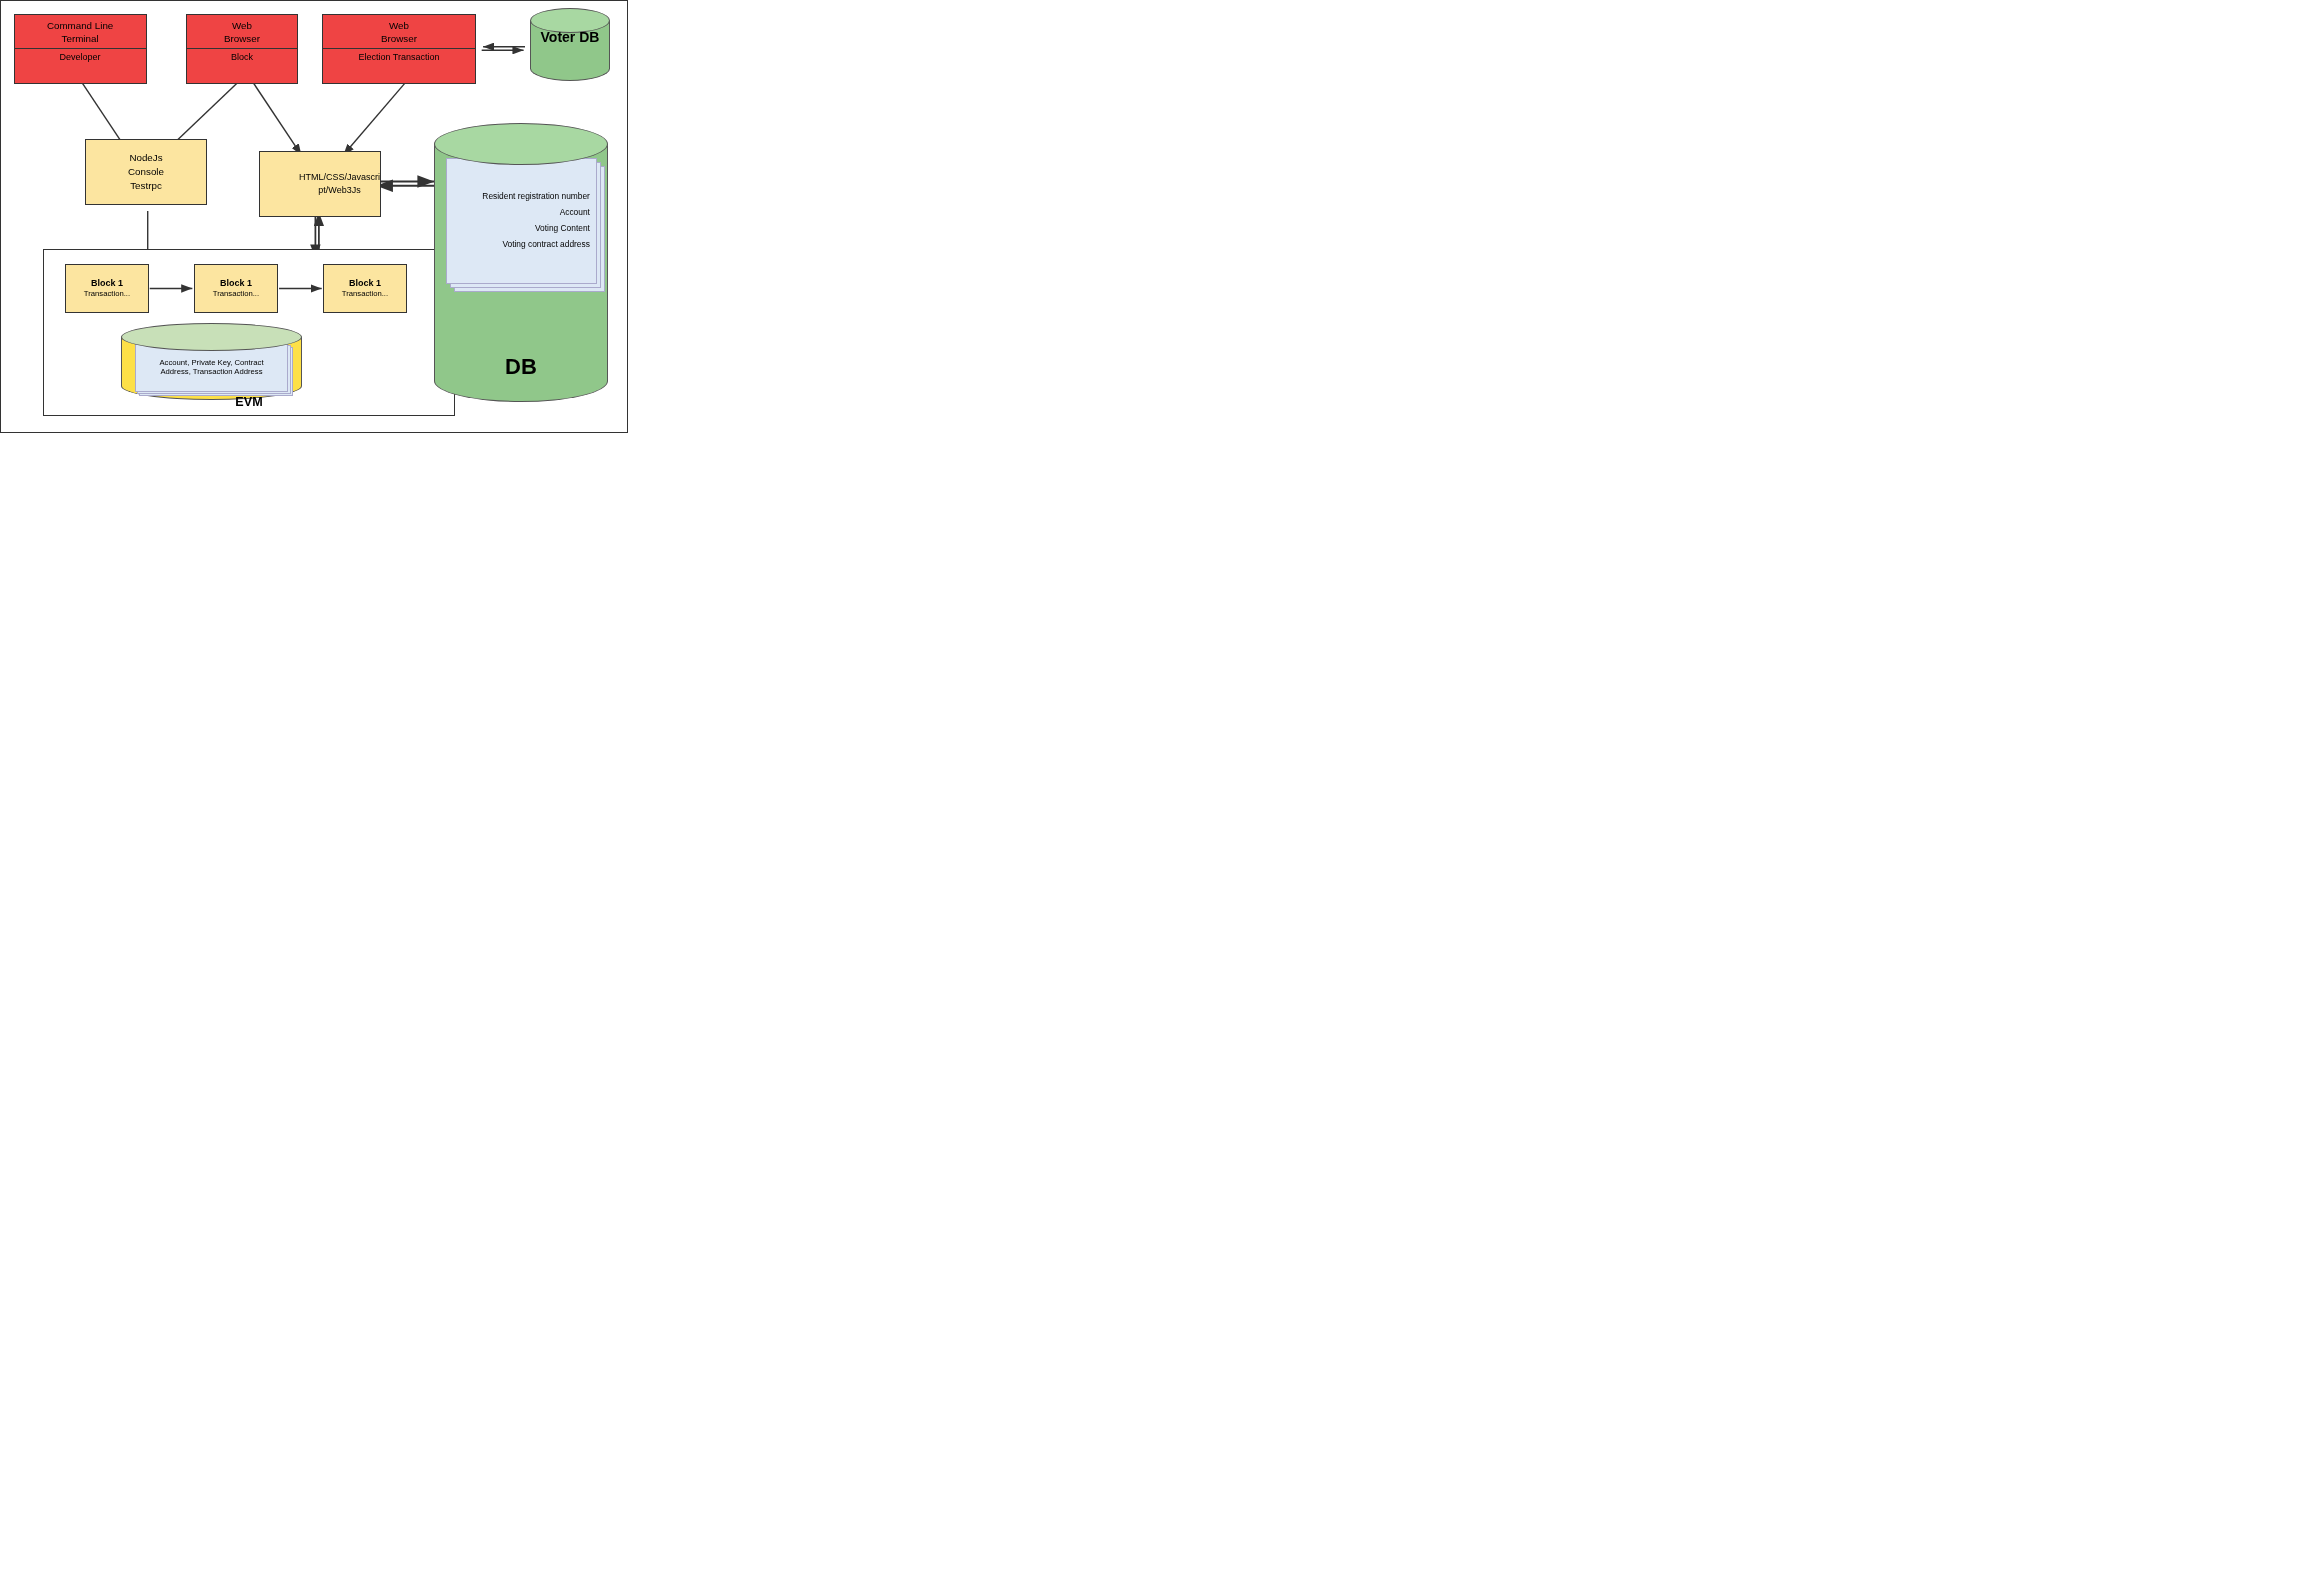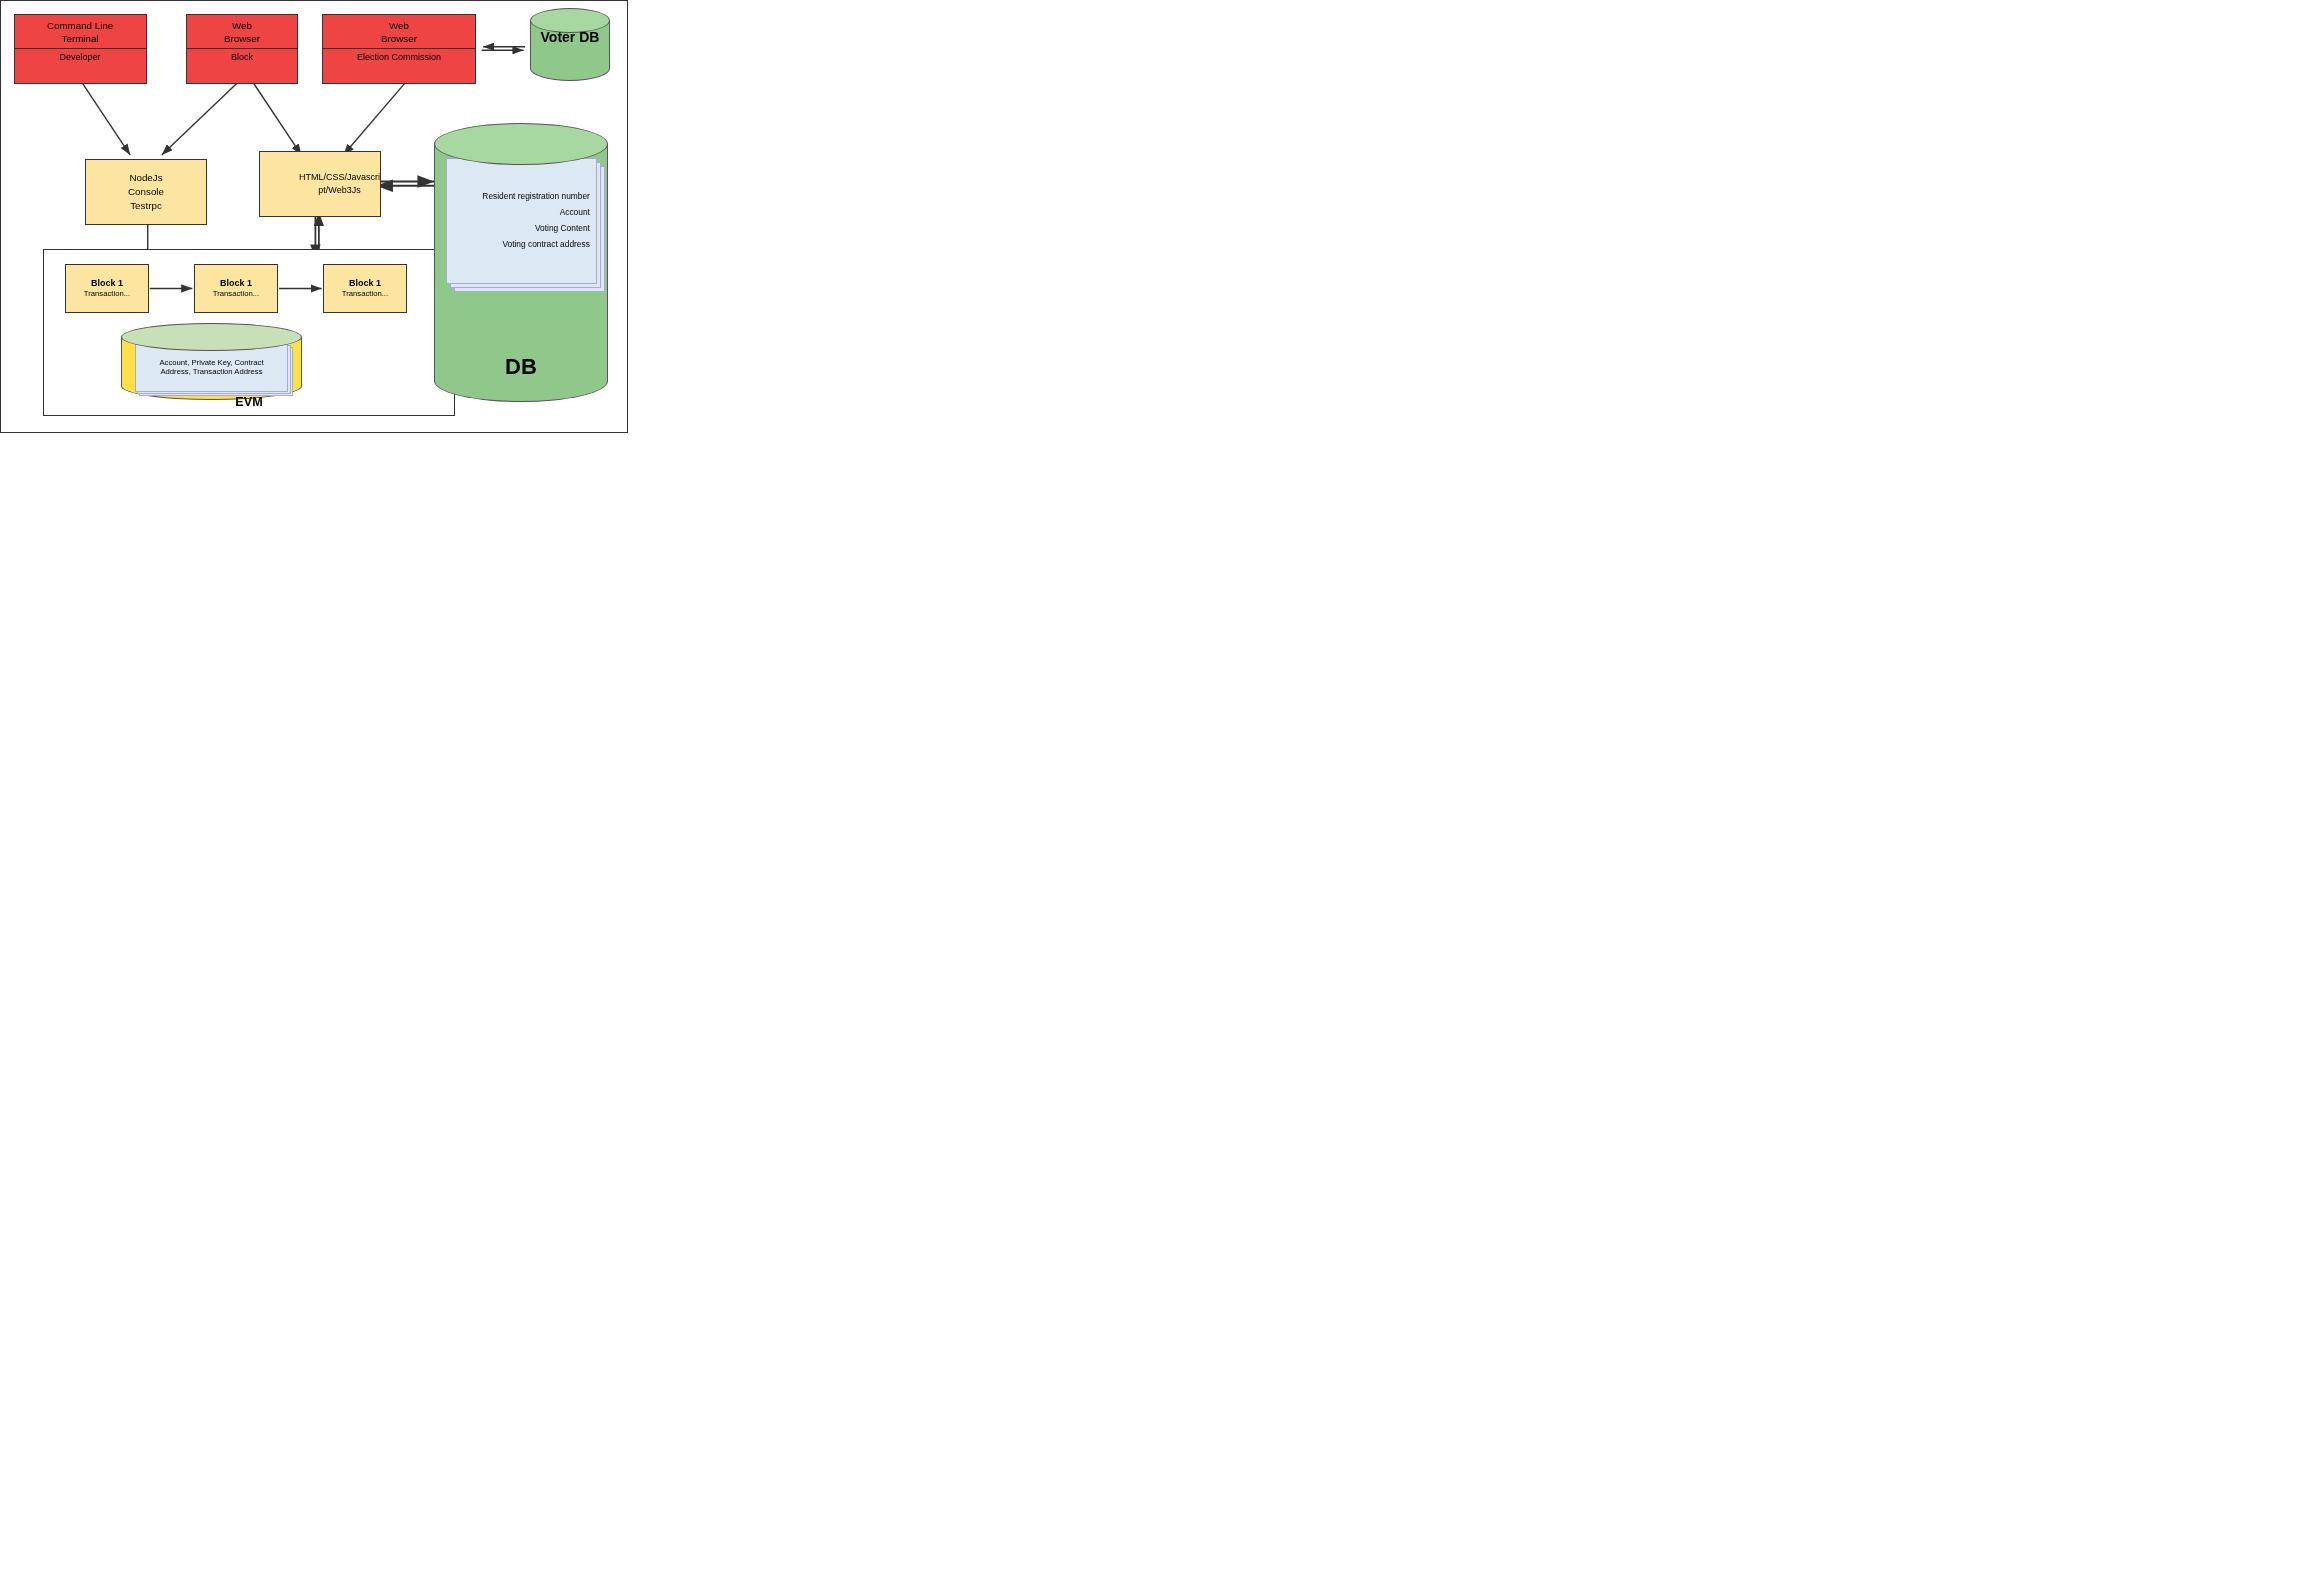--- a/index.html
+++ b/index.html
@@ -96,38 +96,38 @@
     <div style="border-top:1.4px solid #333; padding:2.8px; font-size:9px;">Developer</div>
   </div>
 
   <div class="box-white" style="left:185px; top:12.6px; width:112px; height:70px;">
     <div style="padding:5.6px 2.8px 2.8px 2.8px; font-size:9.8px; font-weight:500; line-height:1.3;">Web<br>Browser</div>
     <div style="border-top:1.4px solid #333; padding:2.8px; font-size:9px;">Block</div>
   </div>
 
   <div class="box-white" style="left:321px; top:12.6px; width:154px; height:70px;">
     <div style="padding:5.6px 2.8px 2.8px 2.8px; font-size:9.8px; font-weight:500; line-height:1.3;">Web<br>Browser</div>
-    <div style="border-top:1.4px solid #333; padding:2.8px; font-size:9px;">Election Commission</div>
+    <div style="border-top:1.4px solid #333; padding:2.8px; font-size:9px;">Election Transaction</div>
   </div>
 
   <div style="position:absolute; left:529px; top:7px; width:80px; height:73px;">
 
     <div style="position:absolute; top:12.6px; left:0; right:0; bottom:0;
                 border-left:1.4px solid #555; border-right:1.4px solid #555; border-bottom:1.4px solid #555;
                 background:#90c78a; border-radius:0 0 50% 50% / 0 0 12.6px 12.6px;">
     </div>
 
     <div style="position:absolute; top:0; left:0; right:0; height:25px;
                 border:1.4px solid #555; border-radius:50%;
                 background:#a8d8a2;">
     </div>
     <div style="position:absolute; top:21px; left:0; right:0; text-align:center; font-size:14px; font-weight:700;">Voter DB</div>
   </div>
 
-  <div class="box-yellow" style="left:84px; top:158px; width:122px; height:66px; display:flex; align-items:center; justify-content:center;">
+  <div class="box-yellow" style="left:84px; top:138px; width:122px; height:66px; display:flex; align-items:center; justify-content:center;">
     <div style="font-size:9.8px; font-weight:500;">NodeJs<br>Console<br>Testrpc</div>
   </div>
 
   <div class="box-yellow" style="left:258px; top:150px; width:122px; height:66px; display:flex; align-items:center; justify-content:flex-end;">
     <div style="font-size:9px; font-weight:500;">HTML/CSS/Javascri<br>pt/Web3Js</div>
   </div>
 
   <div class="box-border-outer" style="left:42px; top:248px; width:412px; height:167px;">
 
     <div class="box-yellow" style="position:absolute; left:21px; top:14px; width:84px; height:49px; display:flex; flex-direction:column; align-items:center; justify-content:center;">

